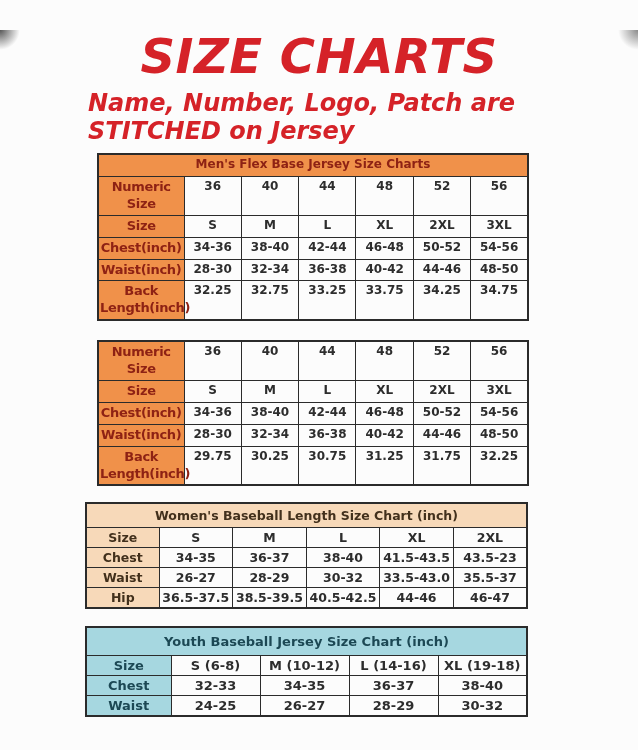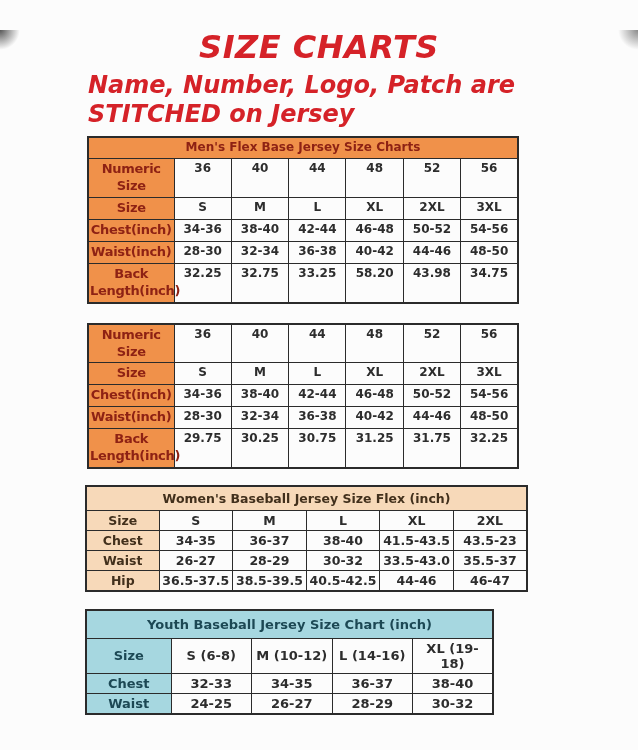--- a/index.html
+++ b/index.html
@@ -13,21 +13,21 @@
   .page { position: relative; width: 100%; height: 100%; }
 
   
   .corner { position: absolute; width: 20px; height: 20px; pointer-events: none; }
   .corner.tl { top: 0; left: 0;  background: radial-gradient(circle at 0 0,     rgba(45,45,45,.8), rgba(45,45,45,0) 70%); }
   .corner.tr { top: 0; right: 0; background: radial-gradient(circle at 100% 0,  rgba(45,45,45,.55), rgba(45,45,45,0) 70%); }
 
   .main-title {
     margin: 30px 60px 6px 60px;
     text-align: center;
-    font-size: 32px;
+    font-size: 48px;
     line-height: 1.1;
     font-weight: bold;
     font-style: italic;
     letter-spacing: 0.5px;
     color: var(--accent-red, #d52228);
   }
   .sub-title {
     margin: 6px 60px 8px 88px;
     width: 478px;
     font-size: 24px;
@@ -46,21 +46,21 @@
     border: 1px solid #2b2b2b;
     text-align: center;
     padding: 2px 2px;
     color: #2d2d2d;
     font-weight: bold;
   }
   td.ttl { font-weight: bold; }
 
   
   .theme-orange { margin: 0 0 0 87px; }
-  .theme-orange table.size-grid { width: 432px; font-size: 12px; }
+  .theme-orange table.size-grid { width: 432px; font-size: 12px; margin-left: 10px; }
   .theme-orange col.lblcol { width: 86px; }
   .theme-orange td { vertical-align: top; line-height: 1.3; }
   .theme-orange td.ttl {
     background: var(--mens-orange, #f0914a);
     color: var(--mens-text, #8e2214);
     padding: 2px 0 3px;
   }
   .theme-orange td.lbl {
     background: var(--mens-orange, #f0914a);
     color: var(--mens-text, #8e2214);
@@ -81,21 +81,21 @@
     color: var(--womens-text, #42301c);
     padding: 4px 0;
   }
   .theme-peach td.lbl {
     background: var(--womens-peach, #f7d9b9);
     color: var(--womens-text, #42301c);
   }
 
   
   .theme-blue { margin: 17px 0 0 85px; }
-  .theme-blue table.size-grid { width: 409px; font-size: 13px; }
+  .theme-blue table.size-grid { width: 443px; font-size: 13px; }
   .theme-blue col.lblcol { width: 85px; }
   .theme-blue td { vertical-align: middle; padding: 8px 2px; }
   .theme-blue td.ttl {
     background: var(--youth-blue, #a6d7e0);
     color: var(--youth-text, #1c4854);
     padding: 6px 0;
   }
   .theme-blue td.lbl {
     background: var(--youth-blue, #a6d7e0);
     color: var(--youth-text, #1c4854);
@@ -160,22 +160,22 @@
             <td>36-38</td>
             <td>40-42</td>
             <td>44-46</td>
             <td>48-50</td>
           </tr>
           <tr>
             <td class="lbl">Back Length(inch)</td>
             <td>32.25</td>
             <td>32.75</td>
             <td>33.25</td>
-            <td>58.20</td>
-            <td>43.98</td>
+            <td>33.75</td>
+            <td>34.25</td>
             <td>34.75</td>
           </tr>
         </tbody>
       </table>
     </div>
   <div class="tbl theme-orange tbl-gap-2">
       <table class="size-grid">
         <colgroup>
           <col class="lblcol">
           <col>
@@ -239,21 +239,21 @@
         <colgroup>
           <col class="lblcol">
           <col>
           <col>
           <col>
           <col>
           <col>
         </colgroup>
         <tbody>
           <tr>
-            <td colspan="6" class="ttl">Women's Baseball Jersey Size Flex (inch)</td>
+            <td colspan="6" class="ttl">Women's Baseball Length Size Chart (inch)</td>
           </tr>
           <tr>
             <td class="lbl">Size</td>
             <td>S</td>
             <td>M</td>
             <td>L</td>
             <td>XL</td>
             <td>2XL</td>
           </tr>
           <tr>

